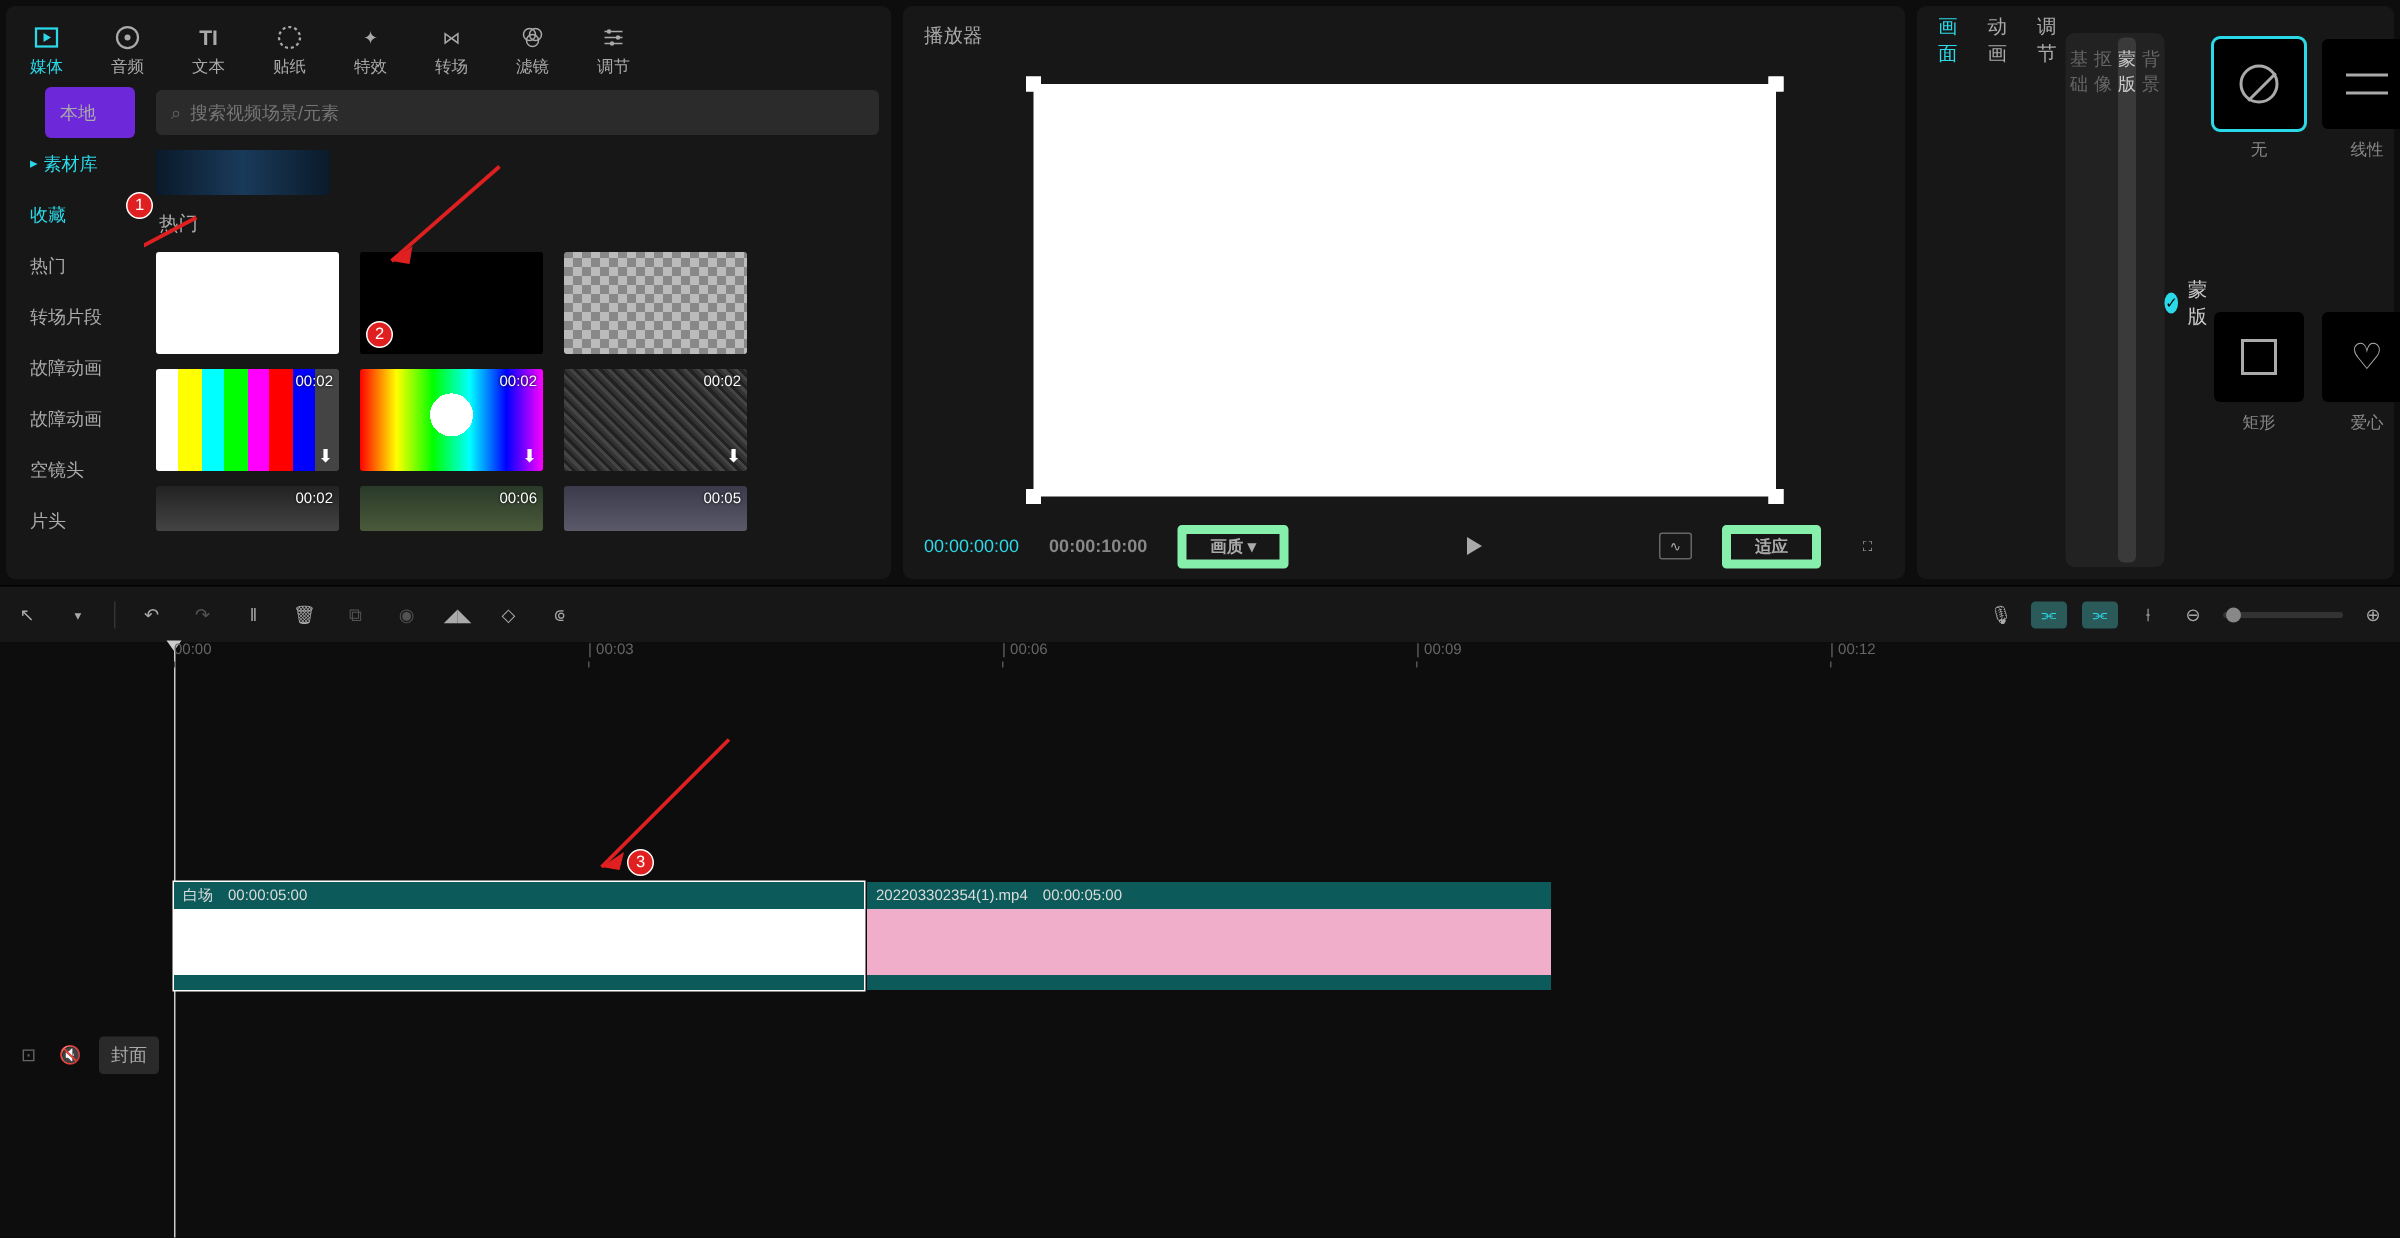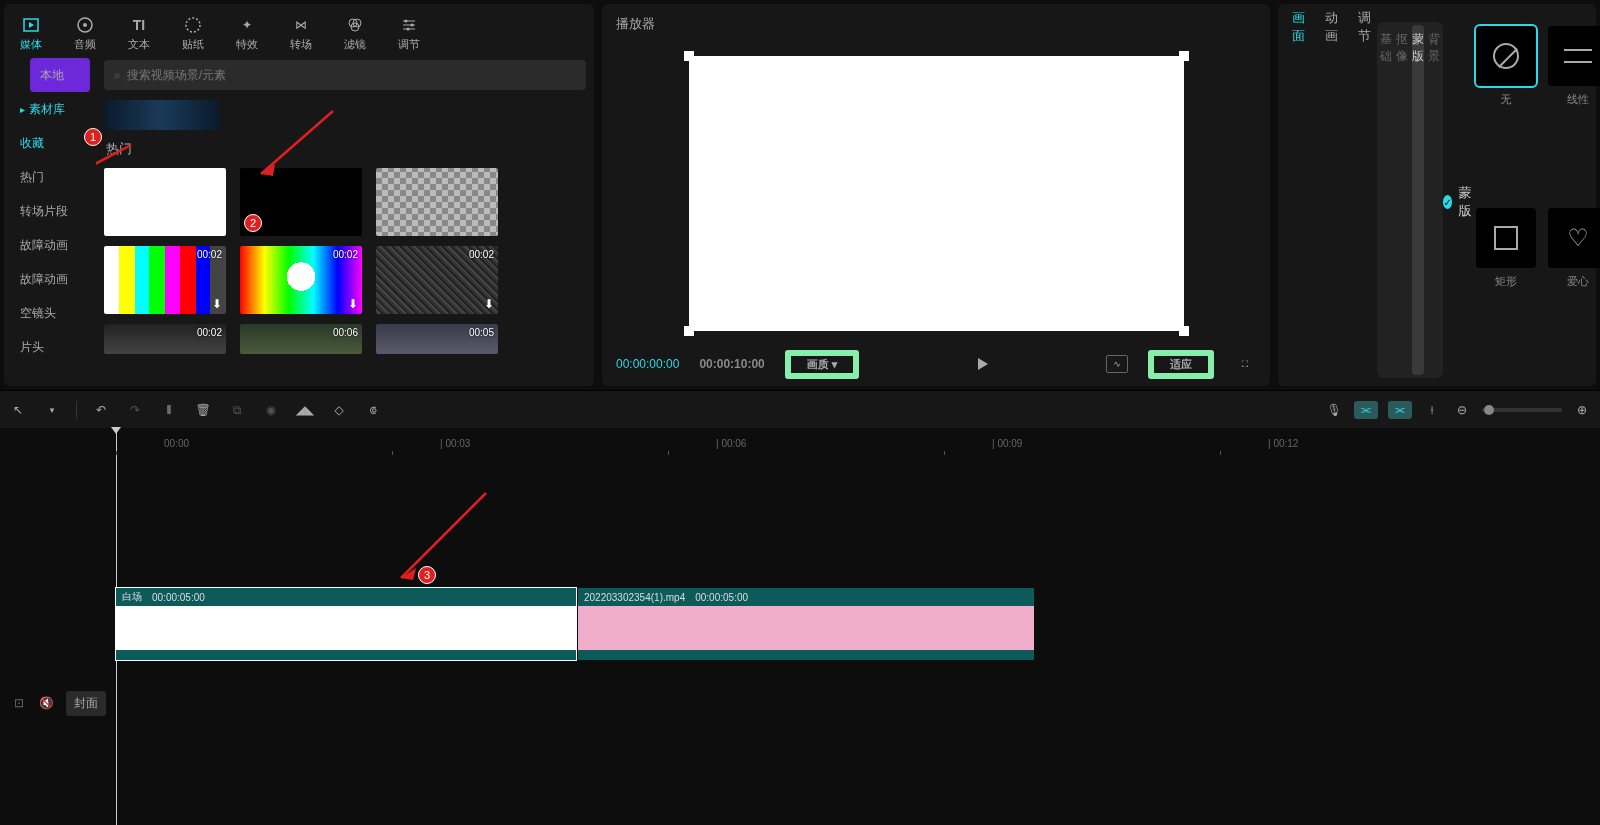--- a/index.html
+++ b/index.html
@@ -94,21 +94,21 @@
 .bottom { height: 428px; background: #0d0d0d; display: flex; flex-direction: column; }
 .toolbar { height: 38px; display: flex; align-items: center; padding: 0 8px; gap: 14px; background: #171717; border-top: 1px solid #000; }
 .tool { width: 20px; height: 20px; display: flex; align-items: center; justify-content: center; color: #aaa; cursor: pointer; }
 .tool.sep { width: 1px; height: 18px; background: #333; }
 .toolbar-right { margin-left: auto; display: flex; align-items: center; gap: 10px; }
 .magnet { width: 24px; height: 18px; background: #2a5a5a; border-radius: 3px; display:flex; align-items:center; justify-content:center; font-size:11px; color:#2cd9e8; }
 .zoom-track { width: 80px; height: 4px; background: #333; border-radius: 2px; position: relative; }
 .zoom-thumb { width: 10px; height: 10px; background: #888; border-radius: 50%; position: absolute; top: -3px; left: 2px; }
 
 .ruler { height: 20px; position: relative; margin-left: 116px; margin-right: 8px; color: #666; }
-.ruler-tick { position: absolute; font-size: 10px; top: 10px; padding-left: 48px; }
+.ruler-tick { position: absolute; font-size: 10px; top: 0; }
 .ruler-tick::before { content:""; position:absolute; bottom:-6px; left:0; width:1px; height:4px; background:#555; }
 .playhead { position: absolute; width: 1px; background: #ccc; top: 0; bottom: -380px; left: 0; }
 .playhead::before { content:""; position:absolute; top:-1px; left:-5px; width:0; height:0; border-left:5px solid transparent; border-right:5px solid transparent; border-top:7px solid #ccc; }
 
 .timeline-body { flex: 1; position: relative; display: flex; }
 .track-headers { width: 116px; display: flex; flex-direction: column; justify-content: center; gap: 10px; align-items: center; padding-top: 140px; }
 .track-header-row { display: flex; gap: 10px; align-items: center; }
 .th-icon { width: 18px; height: 18px; color: #666; display:flex; align-items:center; justify-content:center; }
 .cover-btn { background: #2a2a2a; padding: 4px 8px; border-radius: 3px; font-size: 12px; color: #aaa; }
 .tracks { flex: 1; position: relative; padding-top: 140px; }

